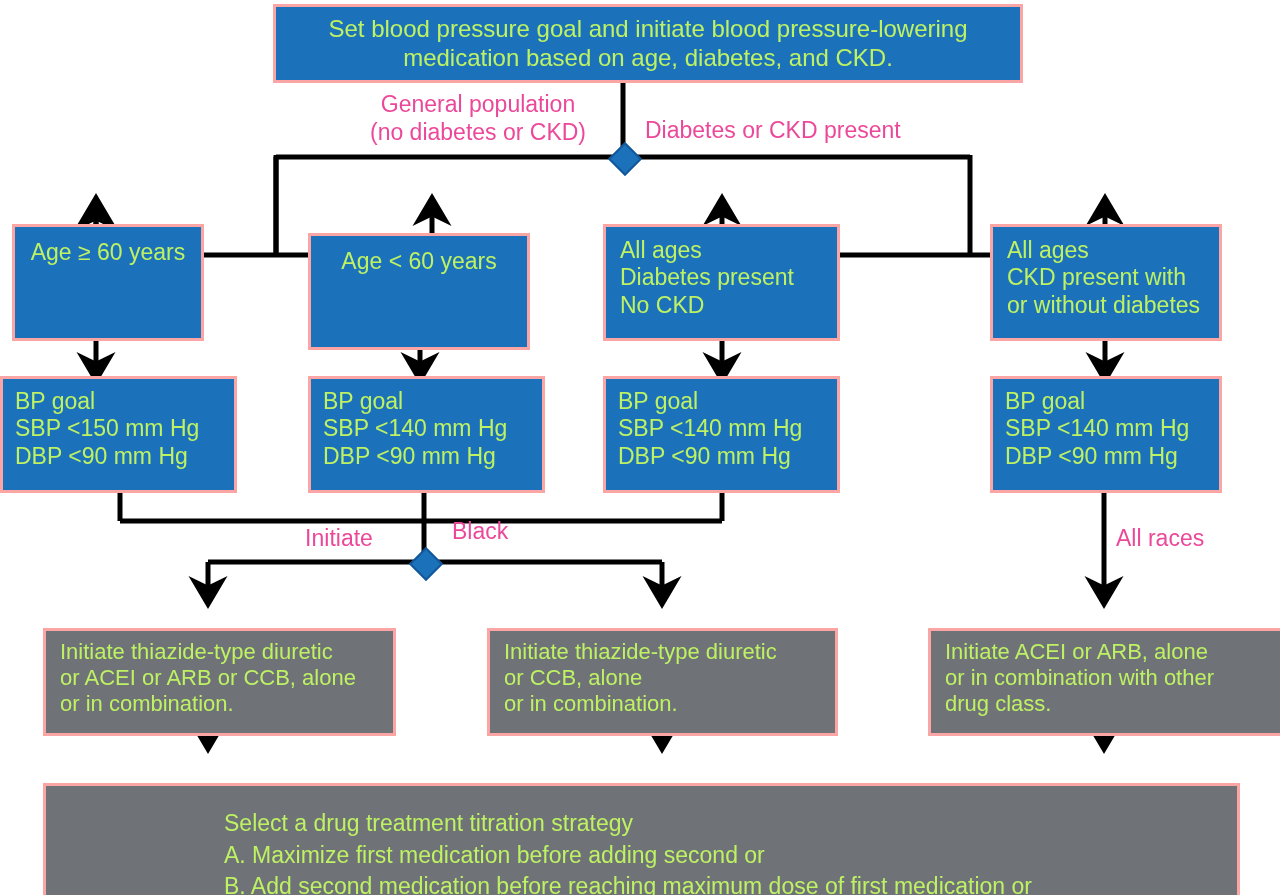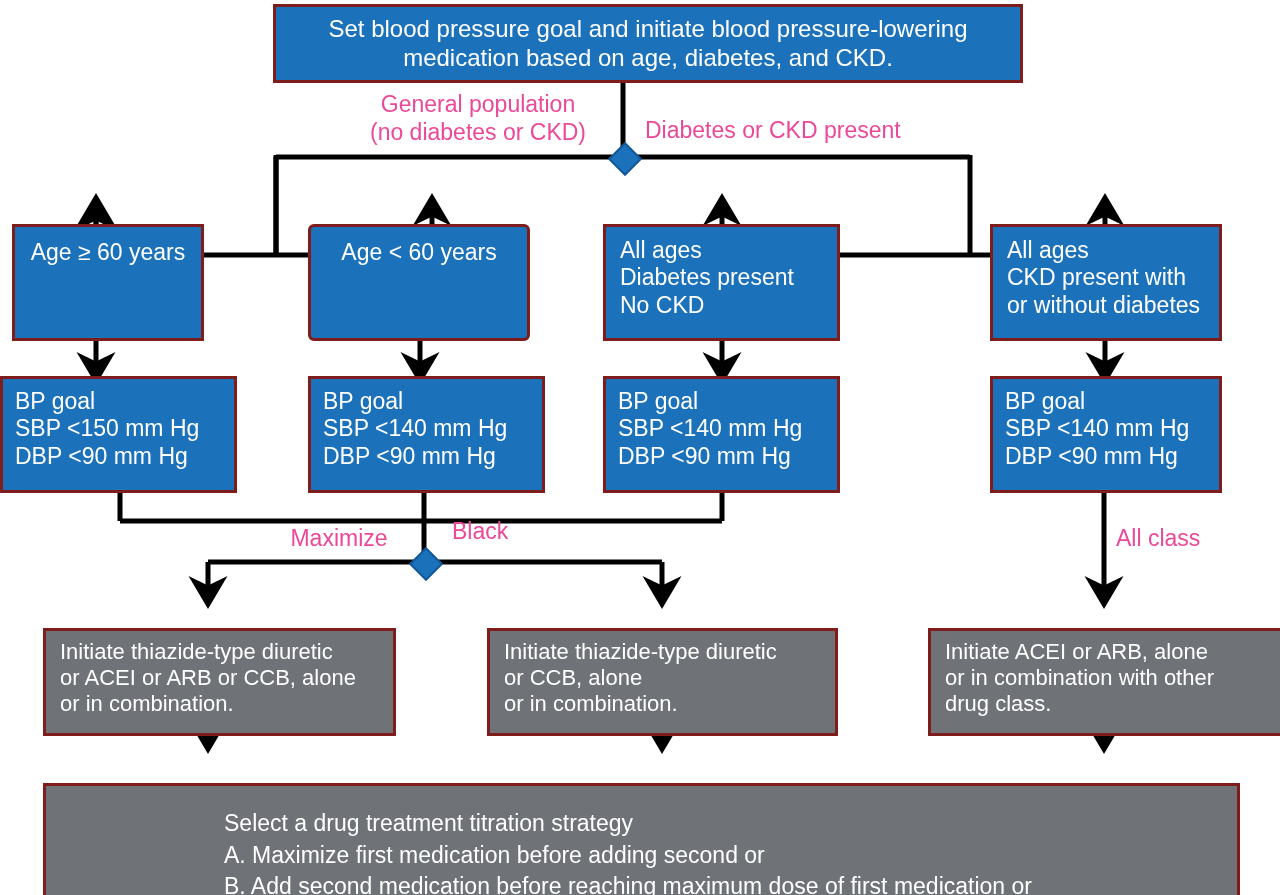--- a/index.html
+++ b/index.html
@@ -21,22 +21,22 @@
     position: absolute;
     left: 0;
     top: 0;
     width: 1280px;
     height: 895px;
     pointer-events: none;
   }
   .node {
     position: absolute;
     box-sizing: border-box;
-    border: 3px solid #7f1d1d;
-    color: #ffffff;
+    border: 3px solid #fca5a5;
+    color: #bef264;
     line-height: 1.19;
     white-space: pre-line;
   }
   .node.blue {
     background: #1c72ba;
   }
   .node.gray {
     background: #6f7276;
     margin-top: 36px;
   }
@@ -130,21 +130,21 @@
 
   <div class="edge-label" style="left:333px; top:91px; width:290px; font-size:23px; text-align:center;">General population
 (no diabetes or CKD)</div>
 
   <div class="edge-label" style="left:645px; top:117px; width:290px; font-size:23px; text-align:left;">Diabetes or CKD present</div>
 
   <div class="diamond" style="left:613px; top:147px; width:20px; height:20px;"></div>
 
   <div class="node blue center" style="left:12px; top:224px; width:192px; height:117px; font-size:23px; align-items:flex-start; padding-top:12px;">Age ≥ 60 years</div>
 
-  <div class="node blue center" style="left:308px; top:224px; width:222px; height:117px; font-size:23px; align-items:flex-start; padding-top:12px;border-radius:6px;">Age &lt; 60 years</div>
+  <div class="node blue center" style="left:308px; top:233px; width:222px; height:117px; font-size:23px; align-items:flex-start; padding-top:12px;">Age &lt; 60 years</div>
 
   <div class="node blue left" style="left:603px; top:224px; width:237px; height:117px; font-size:23px; padding:10px 0 0 14px;">All ages
 Diabetes present
 No CKD</div>
 
   <div class="node blue left" style="left:990px; top:224px; width:232px; height:117px; font-size:23px; padding:10px 0 0 14px;">All ages
 CKD present with
 or without diabetes</div>
 
   <div class="node blue left" style="left:0px; top:376px; width:237px; height:117px; font-size:23px; padding:9px 0 0 12px;">BP goal
@@ -156,25 +156,25 @@
 DBP &lt;90 mm Hg</div>
 
   <div class="node blue left" style="left:603px; top:376px; width:237px; height:117px; font-size:23px; padding:9px 0 0 12px;">BP goal
 SBP &lt;140 mm Hg
 DBP &lt;90 mm Hg</div>
 
   <div class="node blue left" style="left:990px; top:376px; width:232px; height:117px; font-size:23px; padding:9px 0 0 12px;">BP goal
 SBP &lt;140 mm Hg
 DBP &lt;90 mm Hg</div>
 
-  <div class="edge-label" style="left:279px; top:525px; width:120px; font-size:23px; text-align:center;">Maximize</div>
+  <div class="edge-label" style="left:279px; top:525px; width:120px; font-size:23px; text-align:center;">Initiate</div>
 
   <div class="edge-label" style="left:452px; top:518px; width:120px; font-size:23px; text-align:left;">Black</div>
 
-  <div class="edge-label" style="left:1116px; top:525px; width:140px; font-size:23px; text-align:left;">All class</div>
+  <div class="edge-label" style="left:1116px; top:525px; width:140px; font-size:23px; text-align:left;">All races</div>
 
   <div class="diamond" style="left:414px; top:552px; width:20px; height:20px;"></div>
 
   <div class="node gray left" style="left:43px; top:592px; width:353px; height:108px; font-size:22px; padding:8px 0 0 14px;">Initiate thiazide-type diuretic
 or ACEI or ARB or CCB, alone
 or in combination.</div>
 
   <div class="node gray left" style="left:487px; top:592px; width:351px; height:108px; font-size:22px; padding:8px 0 0 14px;">Initiate thiazide-type diuretic
 or CCB, alone
 or in combination.</div>

